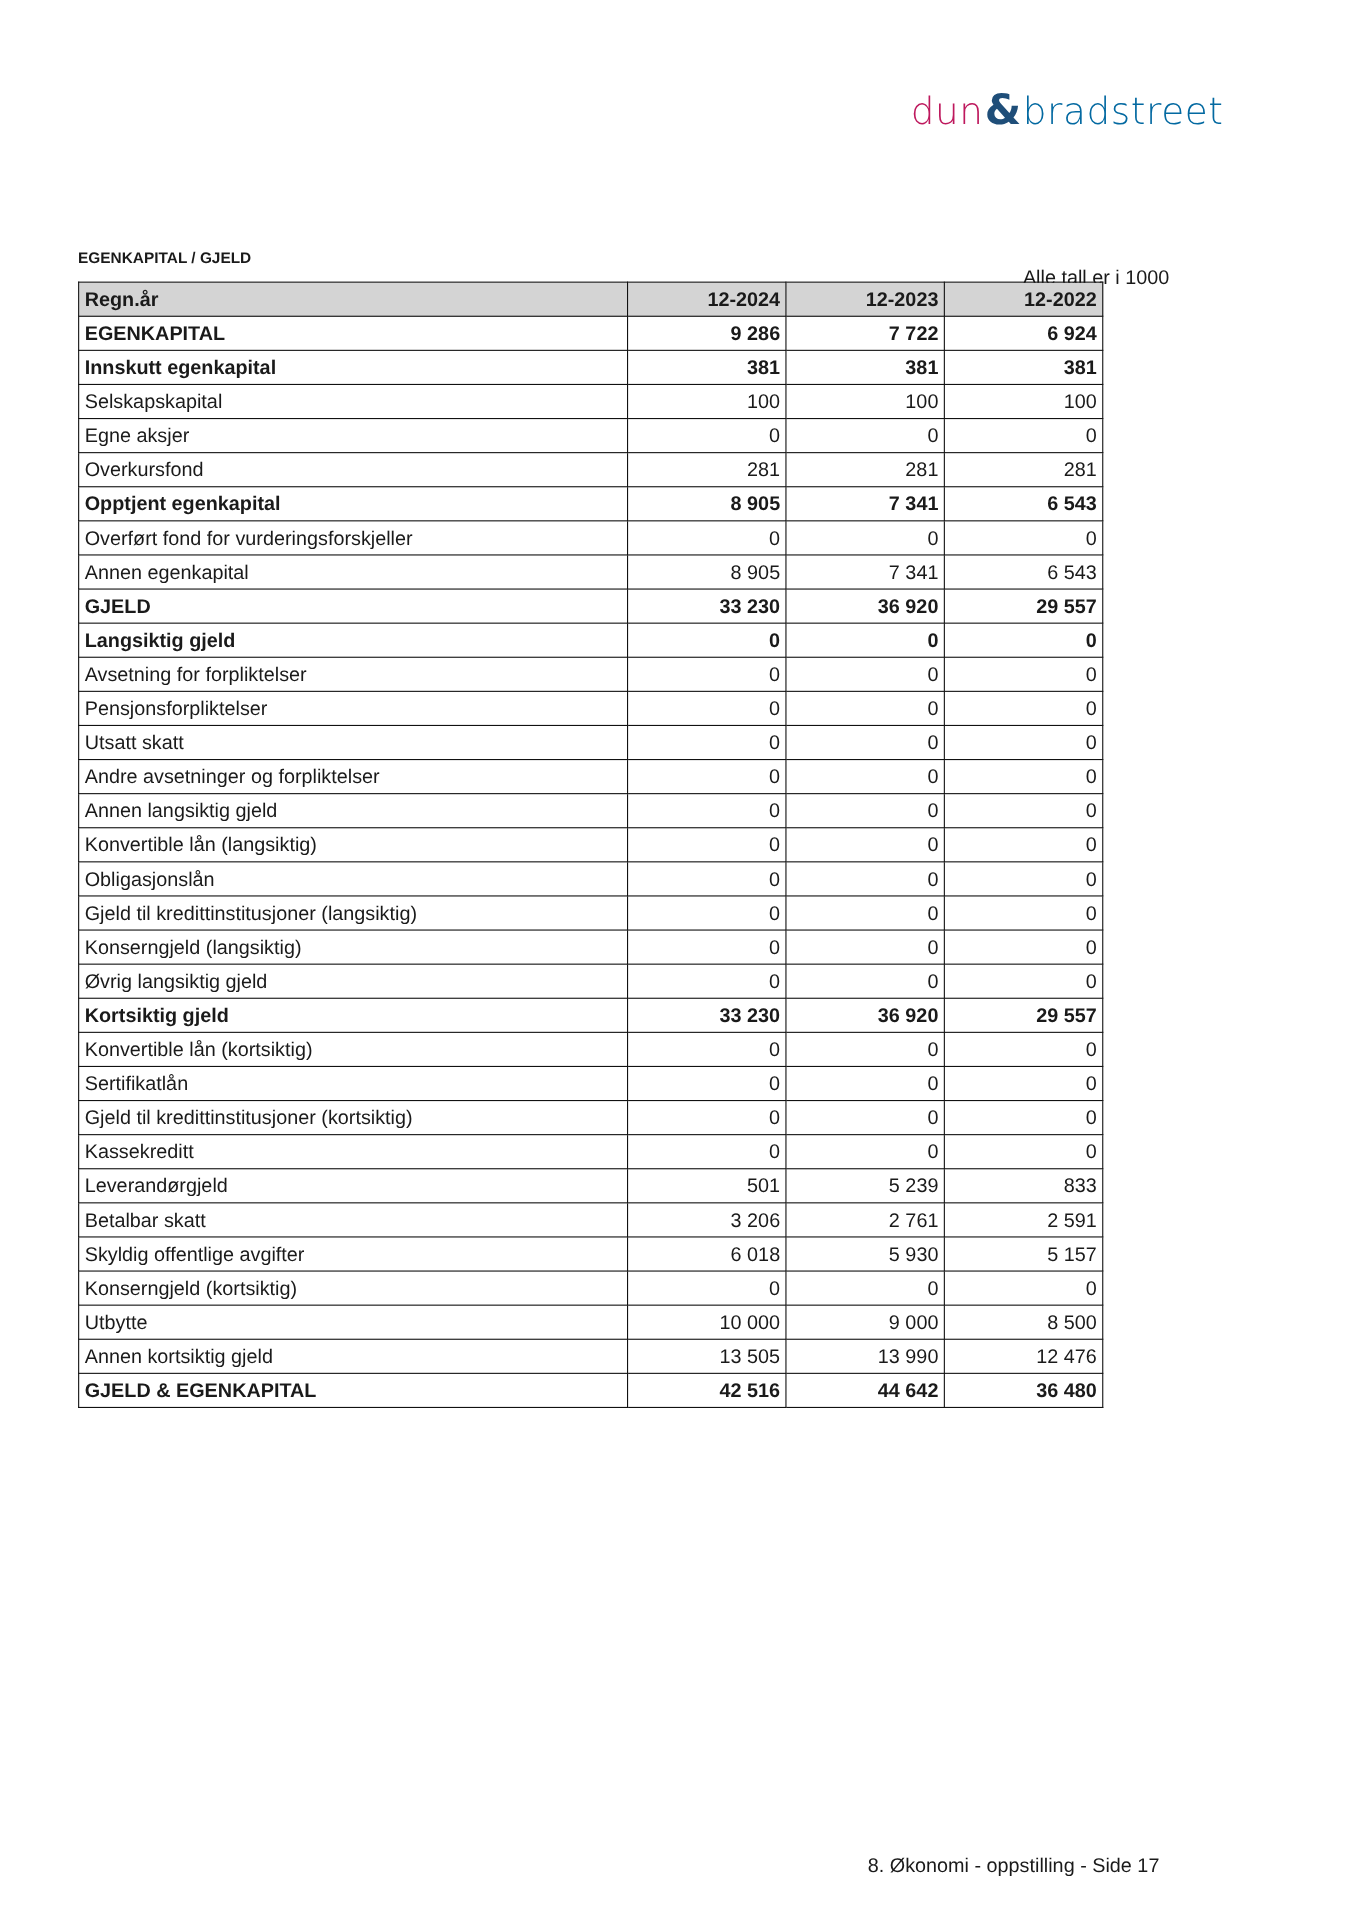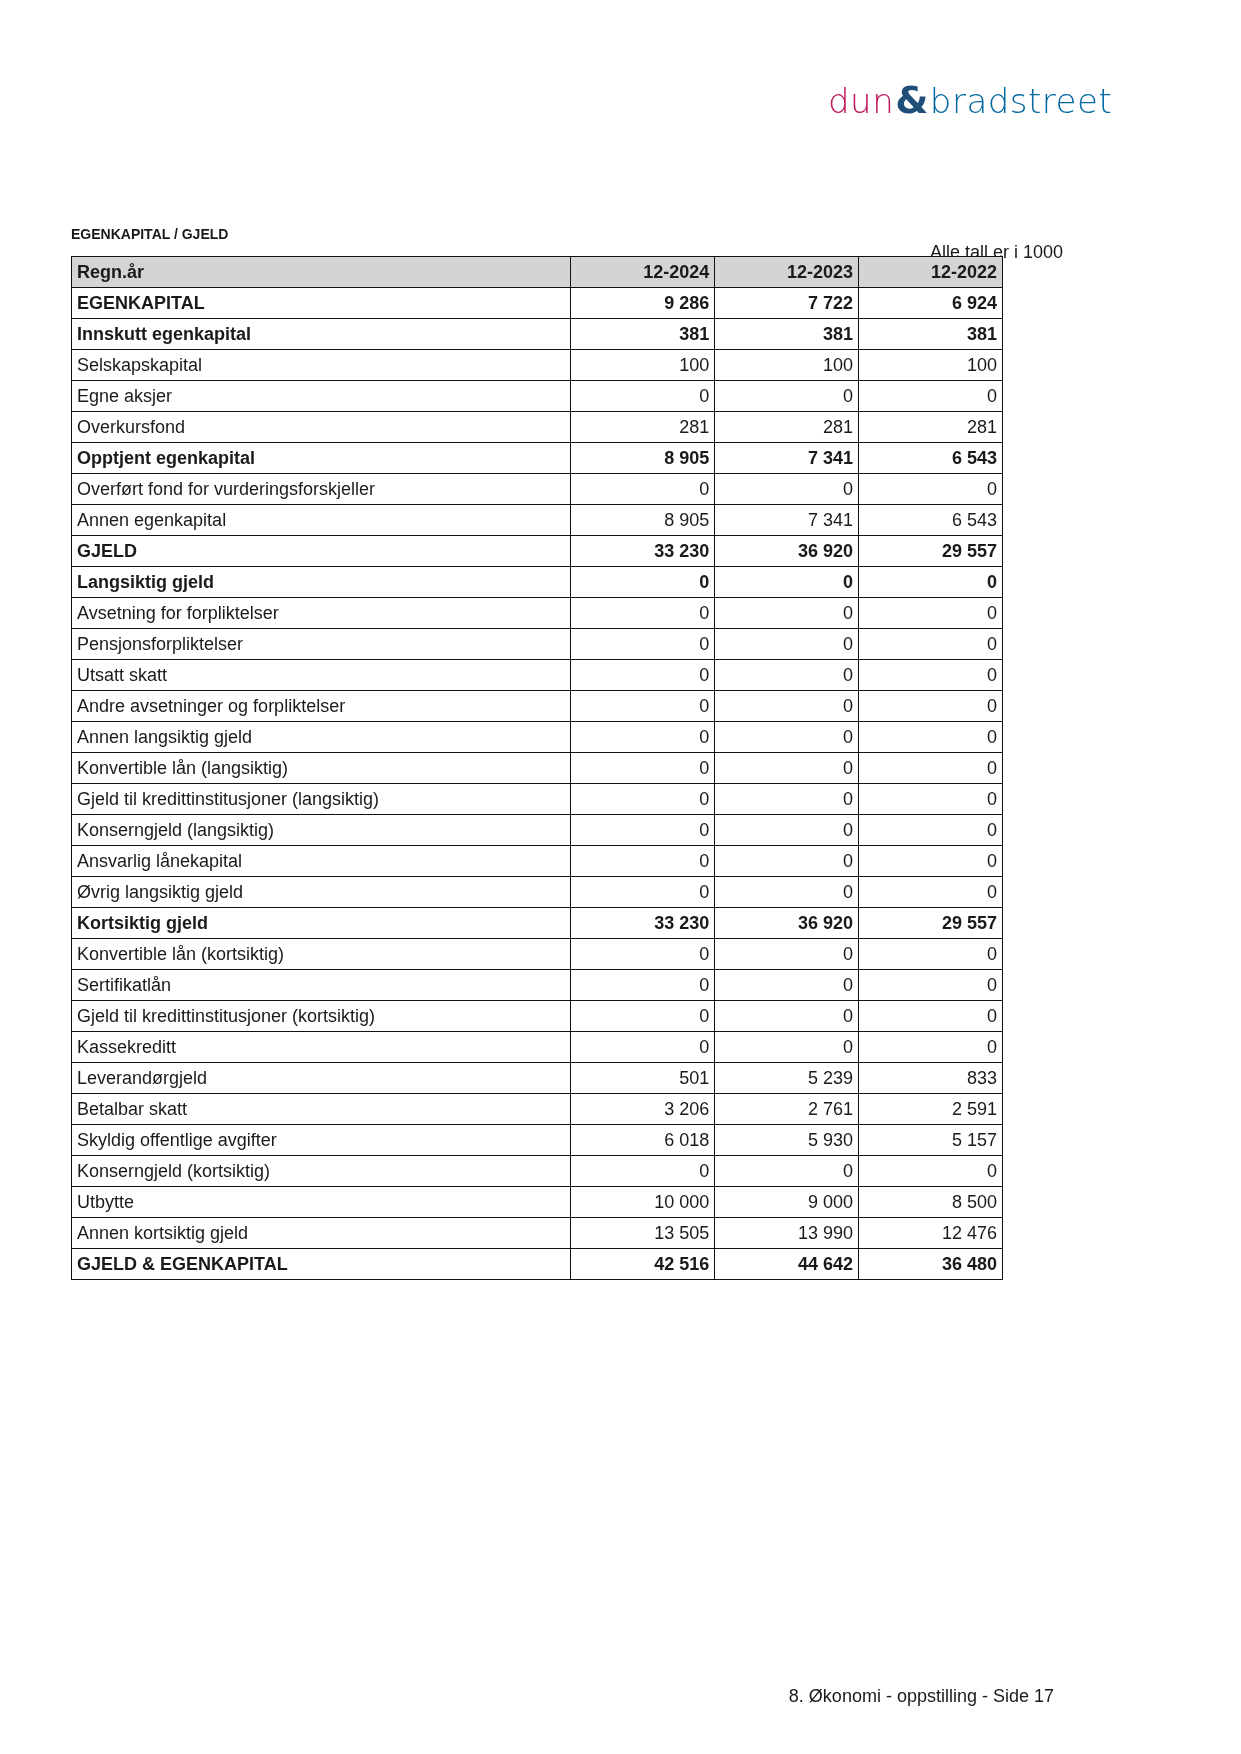--- a/index.html
+++ b/index.html
@@ -136,33 +136,33 @@
         <td class="num">0</td>
         <td class="num">0</td>
       </tr>
       <tr>
         <td>Konvertible lån (langsiktig)</td>
         <td class="num">0</td>
         <td class="num">0</td>
         <td class="num">0</td>
       </tr>
       <tr>
+        <td>Obligasjonslån</td>
+        <td class="num">0</td>
+        <td class="num">0</td>
+        <td class="num">0</td>
+      </tr>
+      <tr>
         <td>Gjeld til kredittinstitusjoner (langsiktig)</td>
         <td class="num">0</td>
         <td class="num">0</td>
         <td class="num">0</td>
       </tr>
       <tr>
         <td>Konserngjeld (langsiktig)</td>
-        <td class="num">0</td>
-        <td class="num">0</td>
-        <td class="num">0</td>
-      </tr>
-      <tr>
-        <td>Ansvarlig lånekapital</td>
         <td class="num">0</td>
         <td class="num">0</td>
         <td class="num">0</td>
       </tr>
       <tr>
         <td>Øvrig langsiktig gjeld</td>
         <td class="num">0</td>
         <td class="num">0</td>
         <td class="num">0</td>
       </tr>

